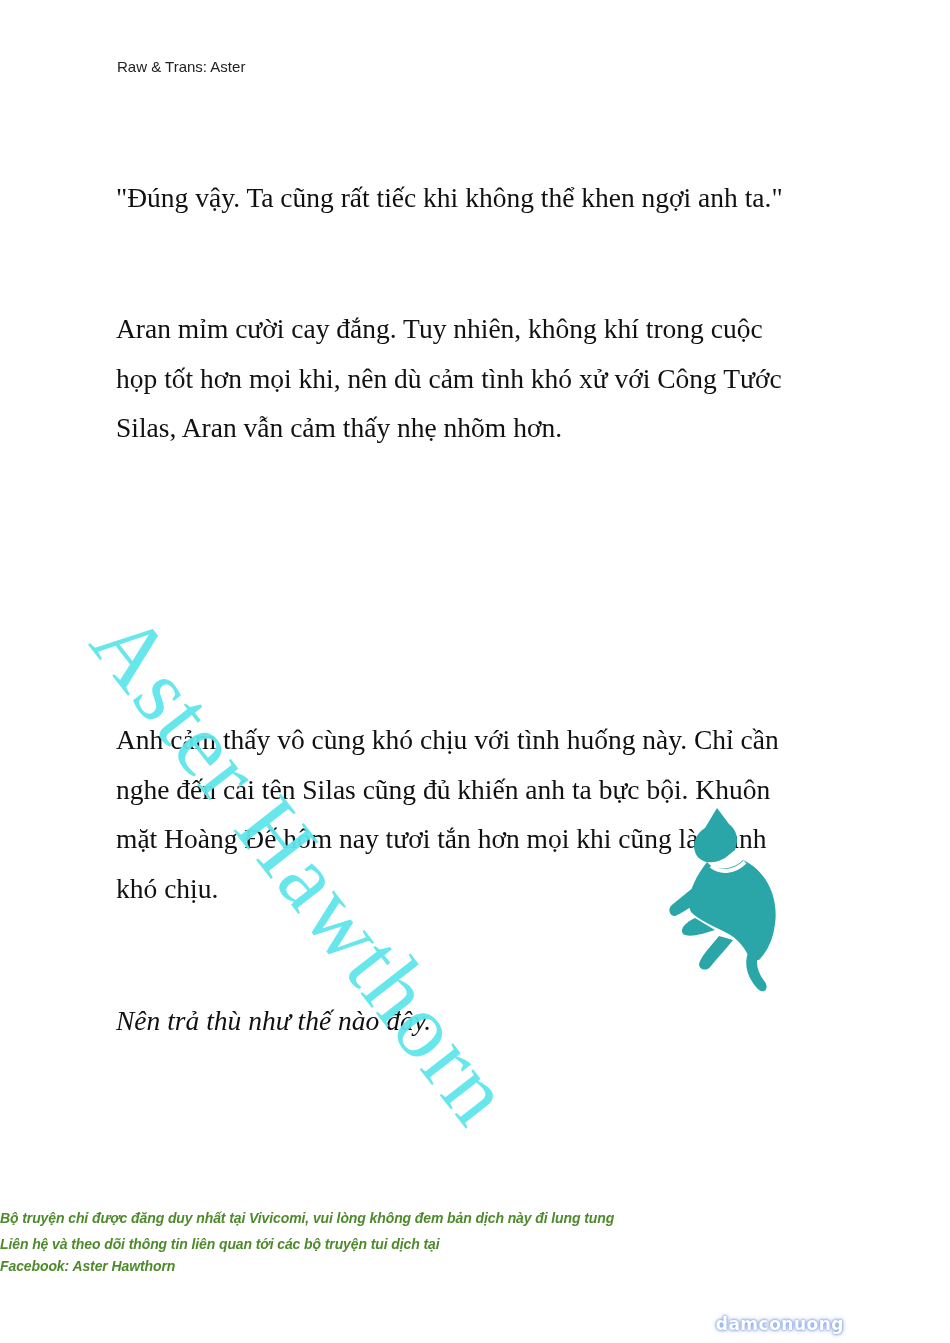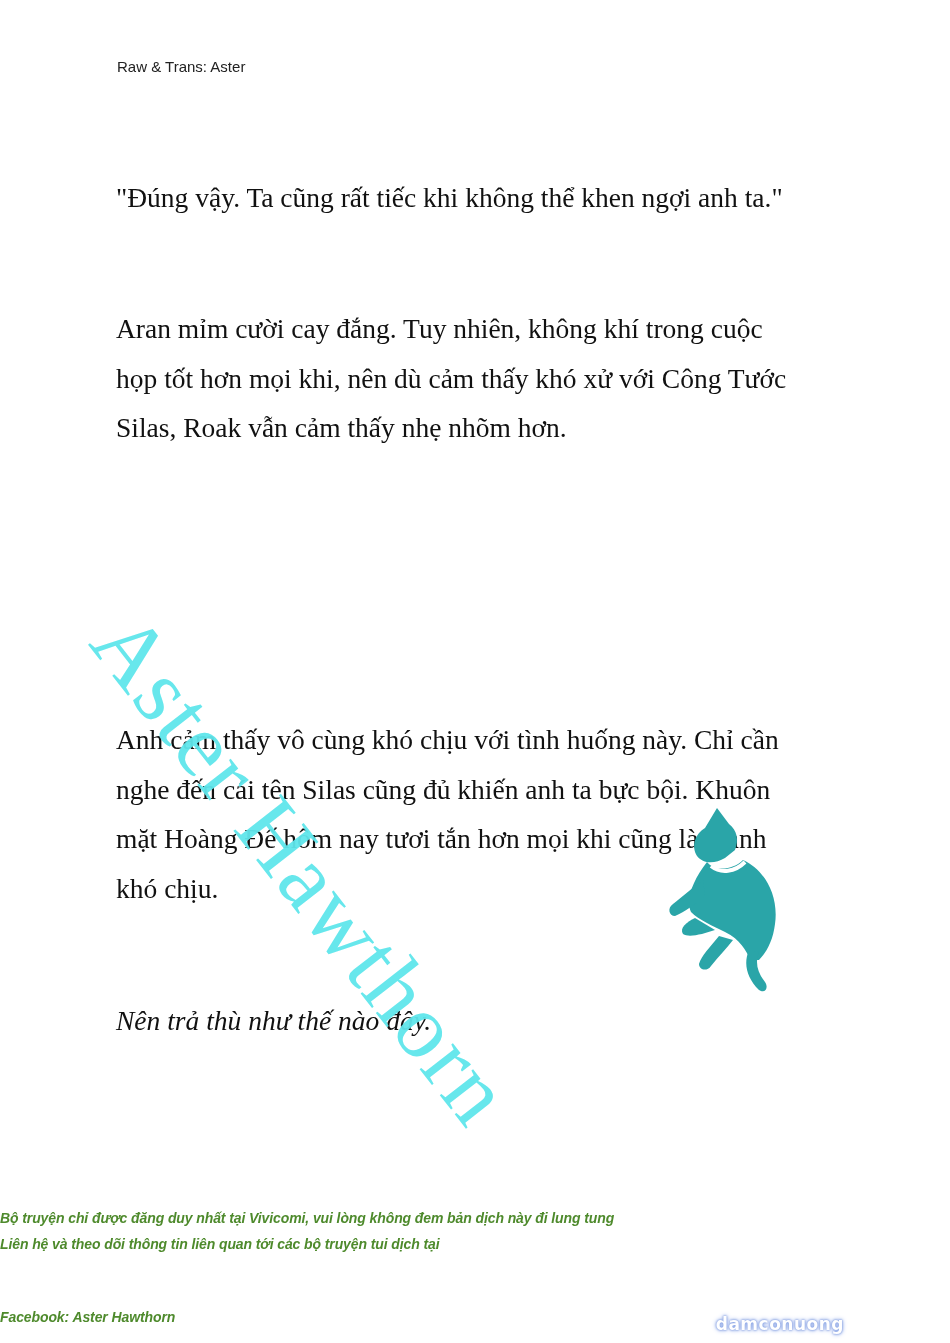--- a/index.html
+++ b/index.html
@@ -47,22 +47,22 @@
 <div class="page">
 
   <div class="header">Raw &amp; Trans: Aster</div>
 
   <p class="p" style="top:173px;">
     <span class="line">"Đúng vậy. Ta cũng rất tiếc khi không thể khen ngợi anh ta."</span>
   </p>
 
   <p class="p" style="top:304px;">
     <span class="line">Aran mỉm cười cay đắng. Tuy nhiên, không khí trong cuộc</span>
-    <span class="line">họp tốt hơn mọi khi, nên dù cảm thấy khó xử với Công Tước</span>
-    <span class="line">Silas, Roak vẫn cảm thấy nhẹ nhõm hơn.</span>
+    <span class="line">họp tốt hơn mọi khi, nên dù cảm tình khó xử với Công Tước</span>
+    <span class="line">Silas, Aran vẫn cảm thấy nhẹ nhõm hơn.</span>
   </p>
 
   <p class="p" style="top:534px;">
   </p>
 
   <p class="p" style="top:715px;">
     <span class="line">Anh cảm thấy vô cùng khó chịu với tình huống này. Chỉ cần</span>
     <span class="line">nghe đến cái tên Silas cũng đủ khiến anh ta bực bội. Khuôn</span>
     <span class="line">mặt Hoàng Đế hôm nay tươi tắn hơn mọi khi cũng làm anh</span>
     <span class="line">khó chịu.</span>
@@ -81,17 +81,17 @@
       <path d="M48 80 C40 86 28 96 18 104 C12 108 14 116 20 116 C30 112 40 104 50 96 Z"></path>
       <path d="M40 118 C32 122 24 128 28 134 C34 138 48 134 60 130 Z"></path>
       <path d="M64 136 C56 146 46 156 44 164 C44 170 52 172 56 166 C64 156 72 148 78 140 Z"></path>
       <path d="M94 150 C88 164 92 178 104 190 C110 194 114 188 110 182 C102 172 100 162 104 152 Z"></path>
     </g>
     <path d="M56 66 C66 74 80 72 90 62" stroke="#ffffff" stroke-width="4" fill="none"></path>
   </svg>
 
   <div class="footer" style="top:1210px;">Bộ truyện chỉ được đăng duy nhất tại Vivicomi, vui lòng không đem bản dịch này đi lung tung</div>
   <div class="footer" style="top:1236px;">Liên hệ và theo dõi thông tin liên quan tới các bộ truyện tui dịch tại</div>
-  <div class="footer" style="top:1309px;">Facebook: Aster Hawthorn</div>
+  <div class="footer" style="top:1258px;">Facebook: Aster Hawthorn</div>
 
 
   <div class="logo-right">damconuong</div>
 </div>
 
 </body></html>

